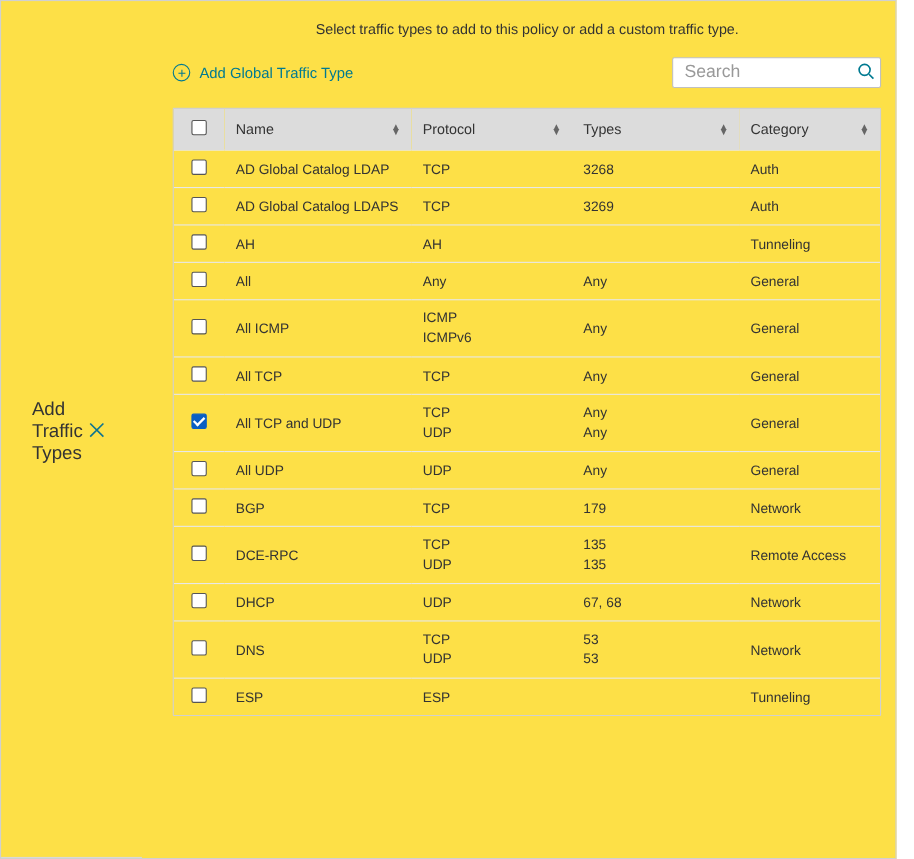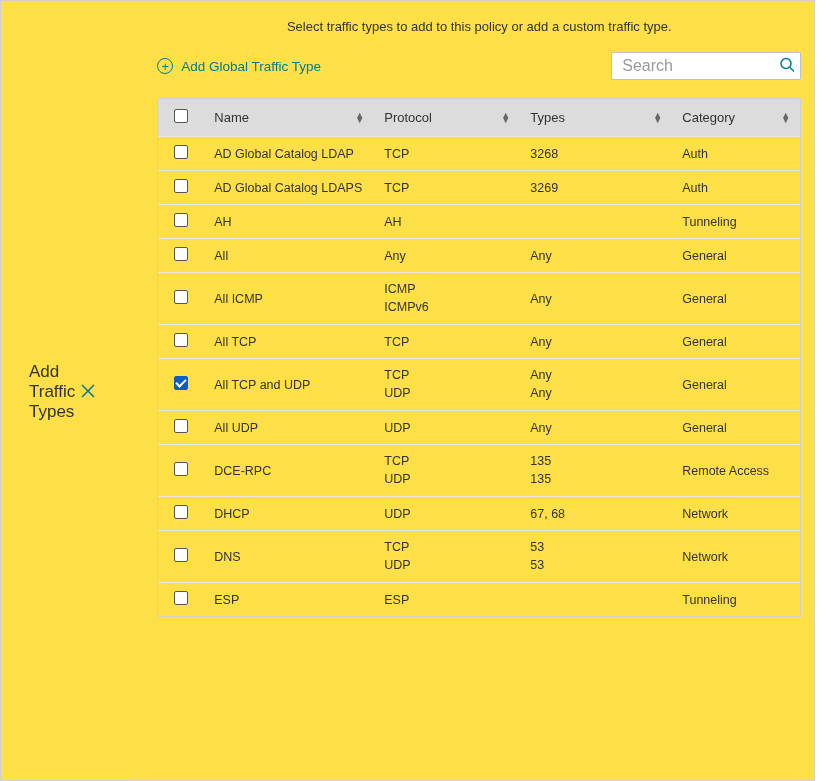--- a/index.html
+++ b/index.html
@@ -312,20 +312,28 @@
             <tr>
               <td class="col-check"><span class="chk"></span></td>
               <td class="">All UDP</td>
               <td class="">UDP</td>
               <td class="">Any</td>
               <td class="">General</td>
               <td></td>
             </tr>
             <tr>
               <td class="col-check"><span class="chk"></span></td>
+              <td class="">BGP</td>
+              <td class="">TCP</td>
+              <td class="">179</td>
+              <td class="">Network</td>
+              <td></td>
+            </tr>
+            <tr>
+              <td class="col-check"><span class="chk"></span></td>
               <td class="">DCE-RPC</td>
               <td class="multi-line">
                 <div>TCP</div>
                 <div>UDP</div>
               </td>
               <td class="multi-line">
                 <div>135</div>
                 <div>135</div>
               </td>
               <td class="">Remote Access</td>

